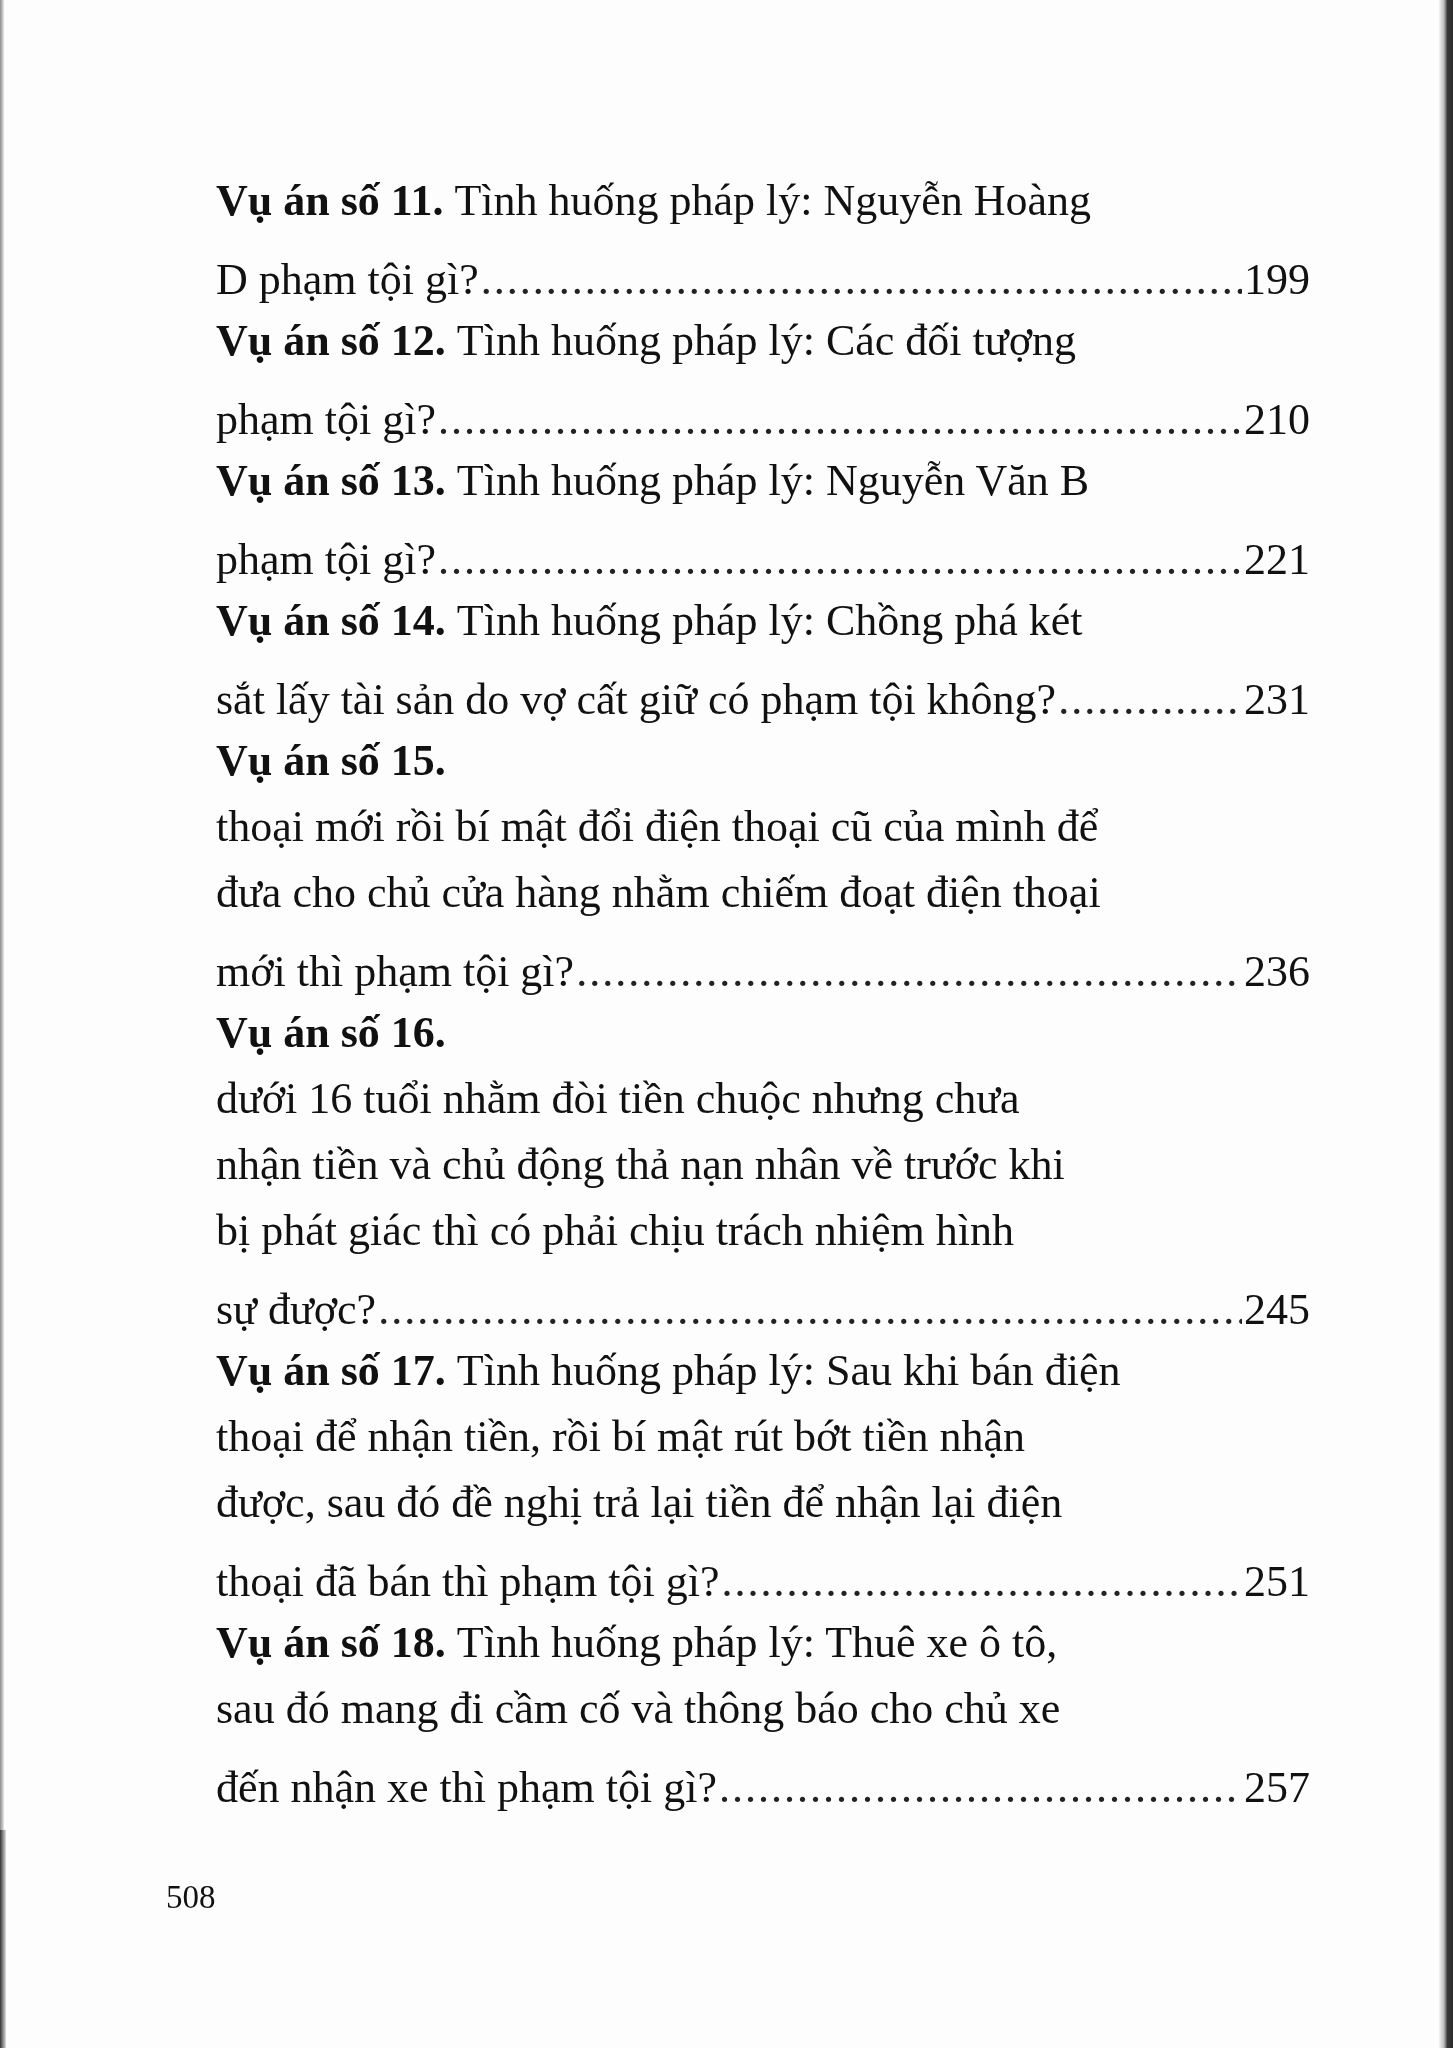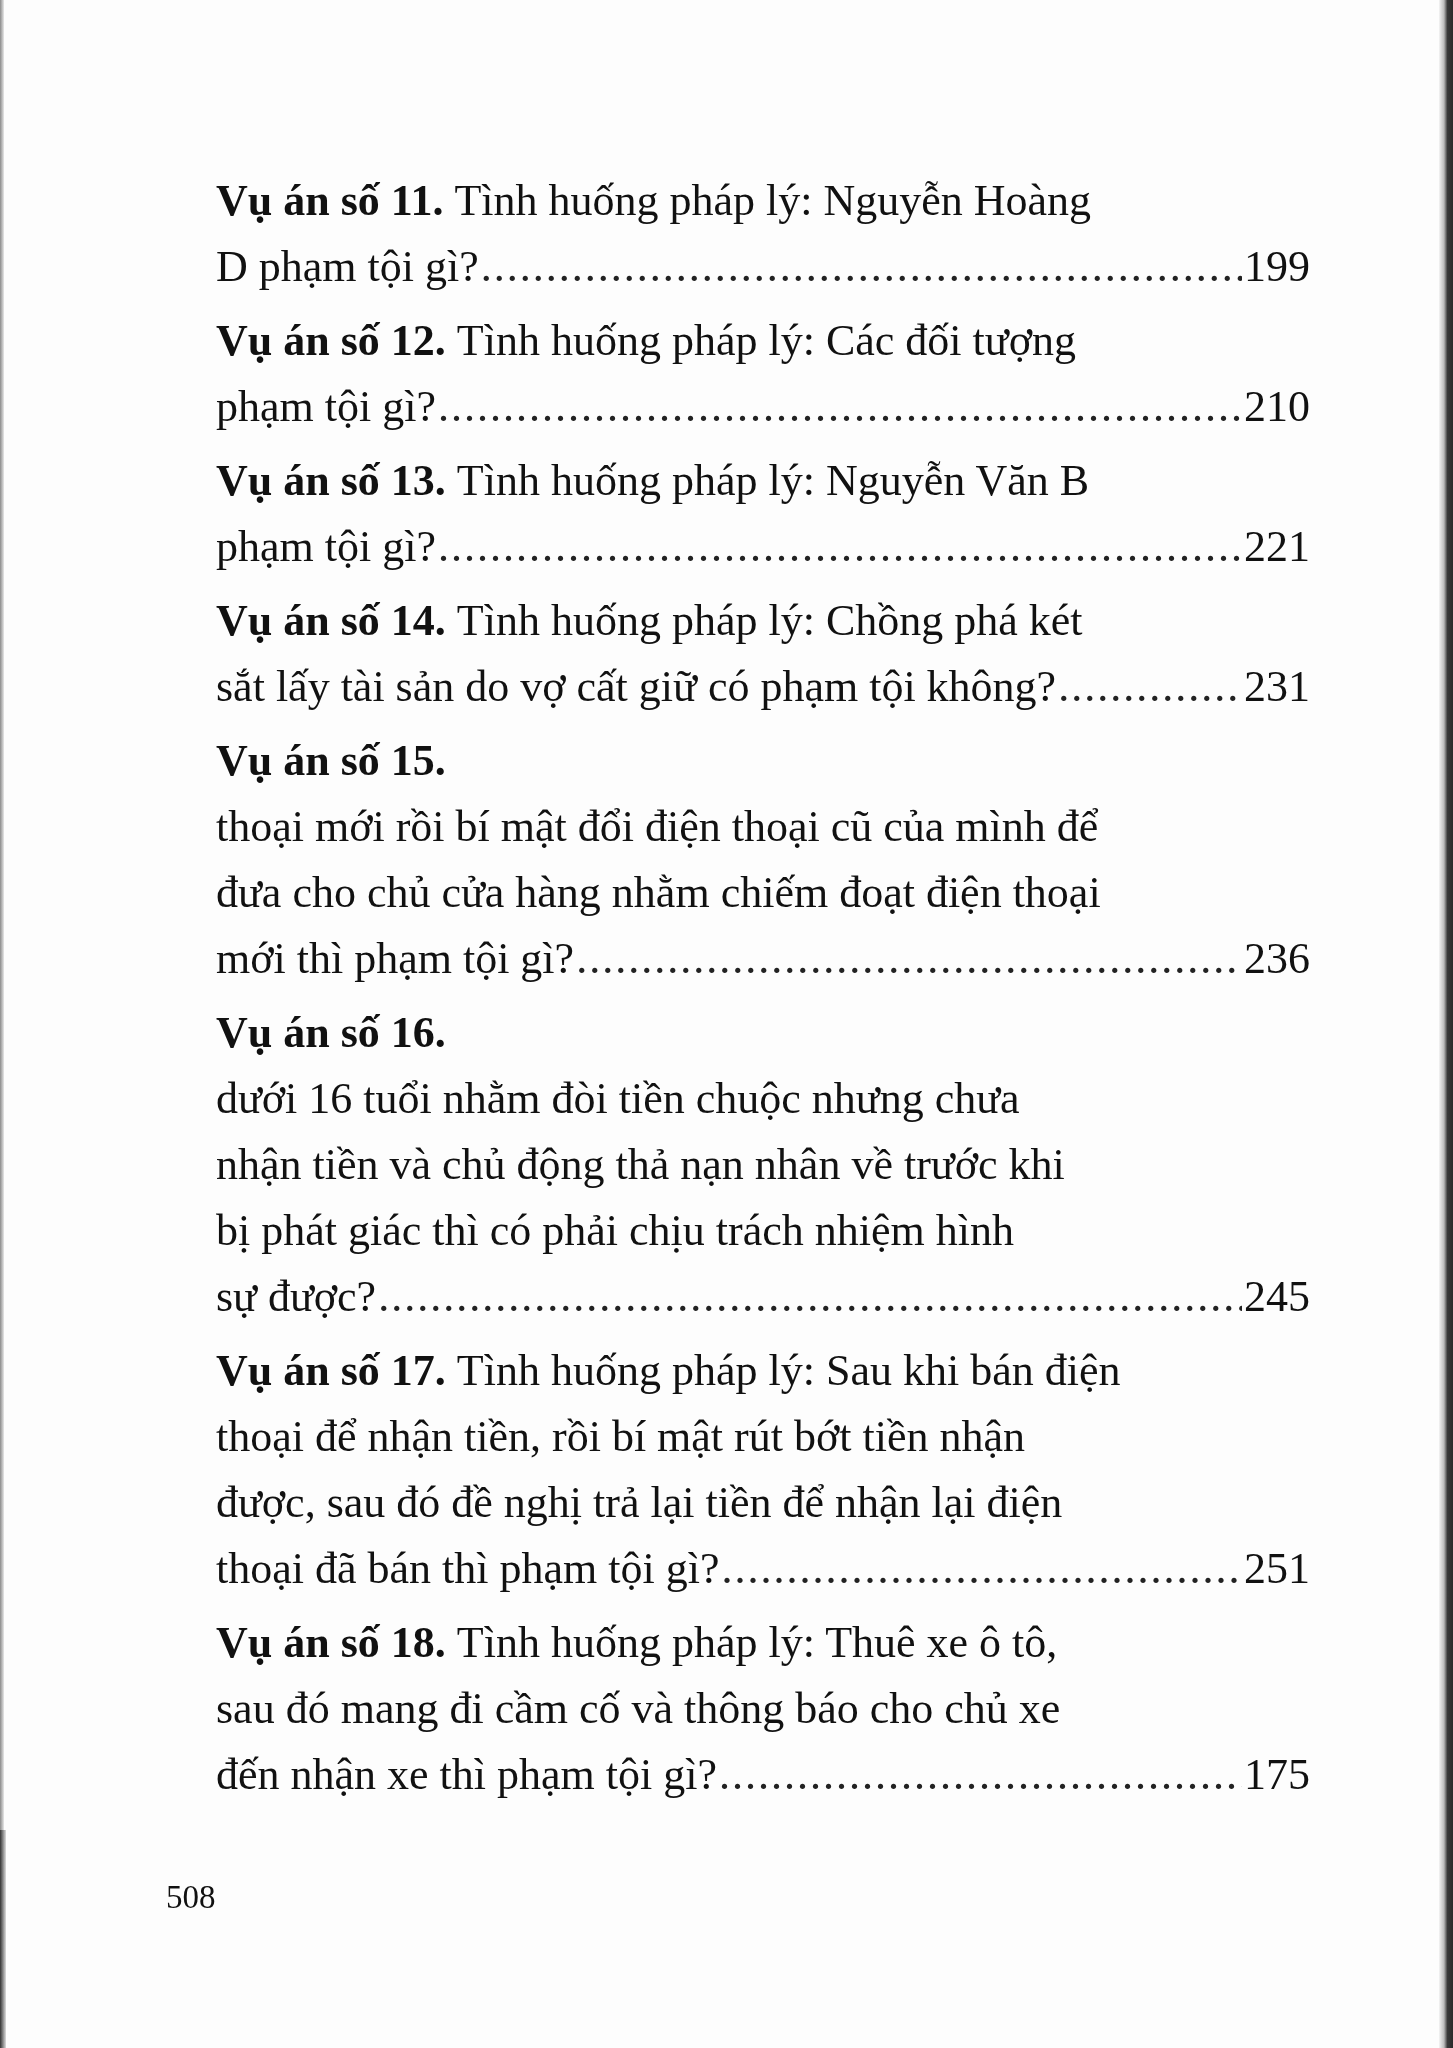--- a/index.html
+++ b/index.html
@@ -21,21 +21,21 @@
   }
   .toc {
     position: absolute; left: 216px; top: 168px; width: 1094px;
   }
   .entry { margin-bottom: 8px; }
   .line {
     font-size: 44px; line-height: 66px; height: 66px; white-space: nowrap;
     display: flex; align-items: baseline;
   }
   .bold { font-weight: bold; }
-  .leader-wrap { display: flex; align-items: baseline; width: 100%; }
+  .leader-wrap { display: flex; align-items: baseline; width: 100%; margin-top: 13px; }
   .leader-text { flex: 0 0 auto; }
   .leader {
     flex: 1 1 auto; overflow: hidden; margin: 0 2px; letter-spacing: 2px;
     font-size: 44px; color: #222;
   }
   .page-num { flex: 0 0 auto; font-weight: normal; }
   .folio {
     position: absolute; left: 166px; top: 1872px; font-size: 33px; line-height: 50px;
   }
 </style>
@@ -146,19 +146,19 @@
     <div class="entry">
       <div class="line">
         <span class="bold">Vụ án số 18.</span>
         <span>&nbsp;Tình huống pháp lý: Thuê xe ô tô,</span>
       </div>
       <div class="line">sau đó mang đi cầm cố và thông báo cho chủ xe</div>
       <div class="line">
         <div class="leader-wrap">
           <span class="leader-text">đến nhận xe thì phạm tội gì? </span>
           <span class="leader">....................................................................................................................................................</span>
-          <span class="page-num">175</span>
+          <span class="page-num">257</span>
         </div>
       </div>
     </div>
   </div>
 
 <div class="folio">508</div>
 
 </body></html>

